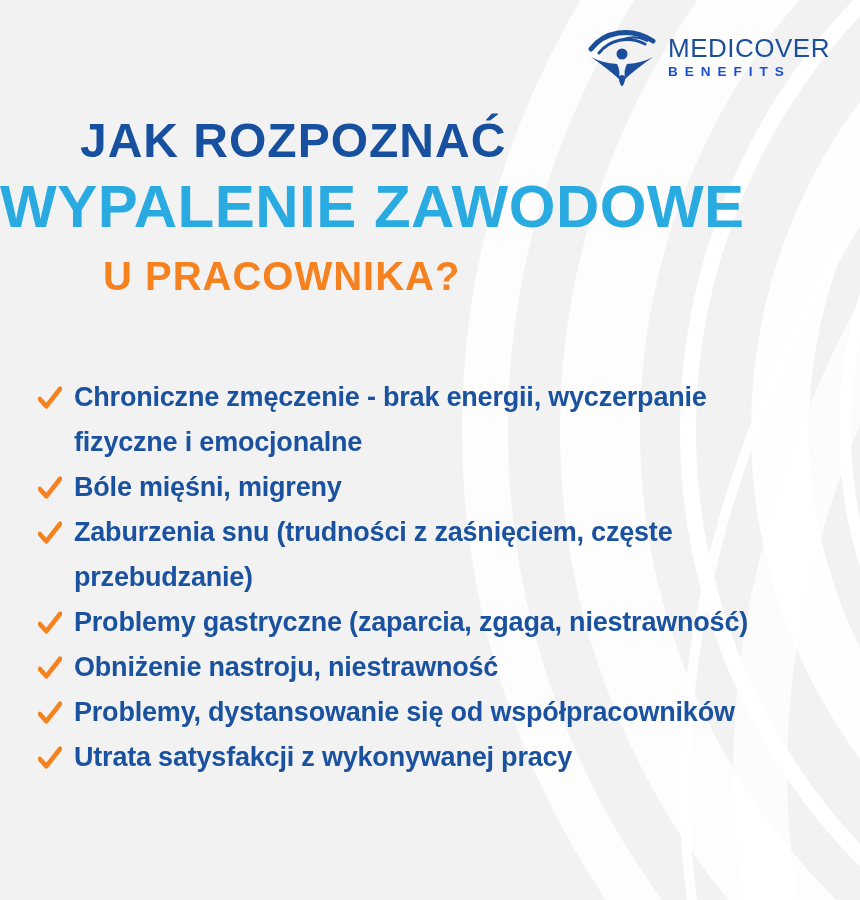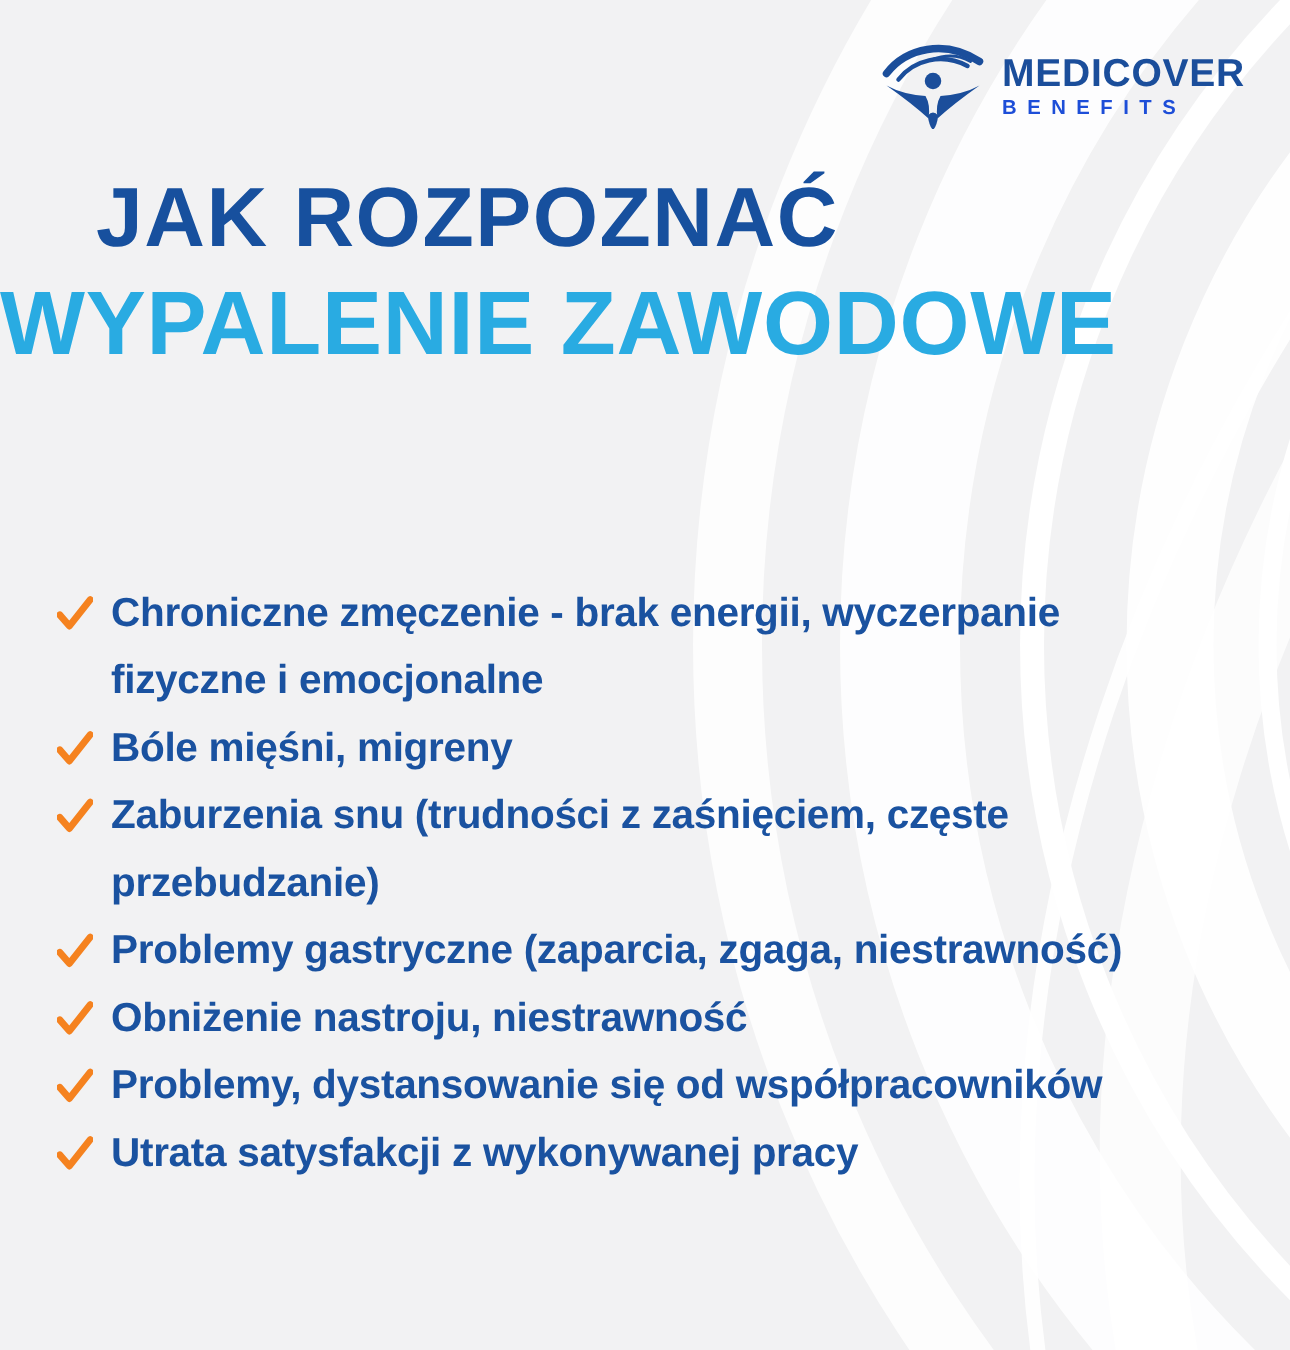--- a/index.html
+++ b/index.html
@@ -32,44 +32,44 @@
     display: flex;
     align-items: center;
     gap: 10px;
     z-index: 3;
   }
   .logo-mark { width: 72px; height: 58px; }
   .logo-text { display: flex; flex-direction: column; align-items: flex-start; }
   .logo-brand {
     color: #1b4e9b;
     font-size: 26px;
-    font-weight: bold;
+    font-weight: normal;
     letter-spacing: 0.5px;
     line-height: 1.05;
   }
   .logo-sub {
     color: #1d4ed8;
     font-size: 13.5px;
     font-weight: bold;
     letter-spacing: 7px;
     margin-top: 2px;
   }
 
   
   .title-block {
     position: absolute;
     top: 116px;
     left: 0;
     width: 860px;
     z-index: 2;
   }
   .title-line1 {
-    margin-left: 64px;
+    margin-left: 80px;
     color: #17509e;
-    font-size: 56px;
+    font-size: 48px;
     font-weight: 800;
     letter-spacing: 1px;
     line-height: 1.05;
   }
   .title-line2 {
     margin-top: 9px;
     color: #29abe2;
     font-size: 60px;
     font-weight: 800;
     letter-spacing: 0.5px;
@@ -81,21 +81,21 @@
     color: #f5821f;
     font-size: 40px;
     font-weight: 800;
     letter-spacing: 1px;
     line-height: 1.05;
   }
 
   
   .checklist {
     position: absolute;
-    top: 386px;
+    top: 375px;
     left: 38px;
     width: 790px;
     z-index: 2;
   }
   .item {
     display: flex;
     align-items: flex-start;
   }
   .check {
     flex: 0 0 26px;
@@ -149,20 +149,21 @@
     </svg>
     <div class="logo-text">
       <div class="logo-brand">MEDICOVER</div>
       <div class="logo-sub">BENEFITS</div>
     </div>
   </div>
 
   <div class="title-block">
     <div class="title-line1">JAK ROZPOZNAĆ</div>
     <div class="title-line2">WYPALENIE ZAWODOWE</div>
+    <div class="title-line3">U PRACOWNIKA?</div>
   </div>
 
   <div class="checklist">
 
     <div class="item">
       <span class="check">
         <svg viewBox="0 0 26 26">
             <path d="M2 14 L9 22 L24 3" stroke="#f5821f" stroke-width="5" fill="none" stroke-linecap="round" stroke-linejoin="round"></path>
           </svg>
       </span>

